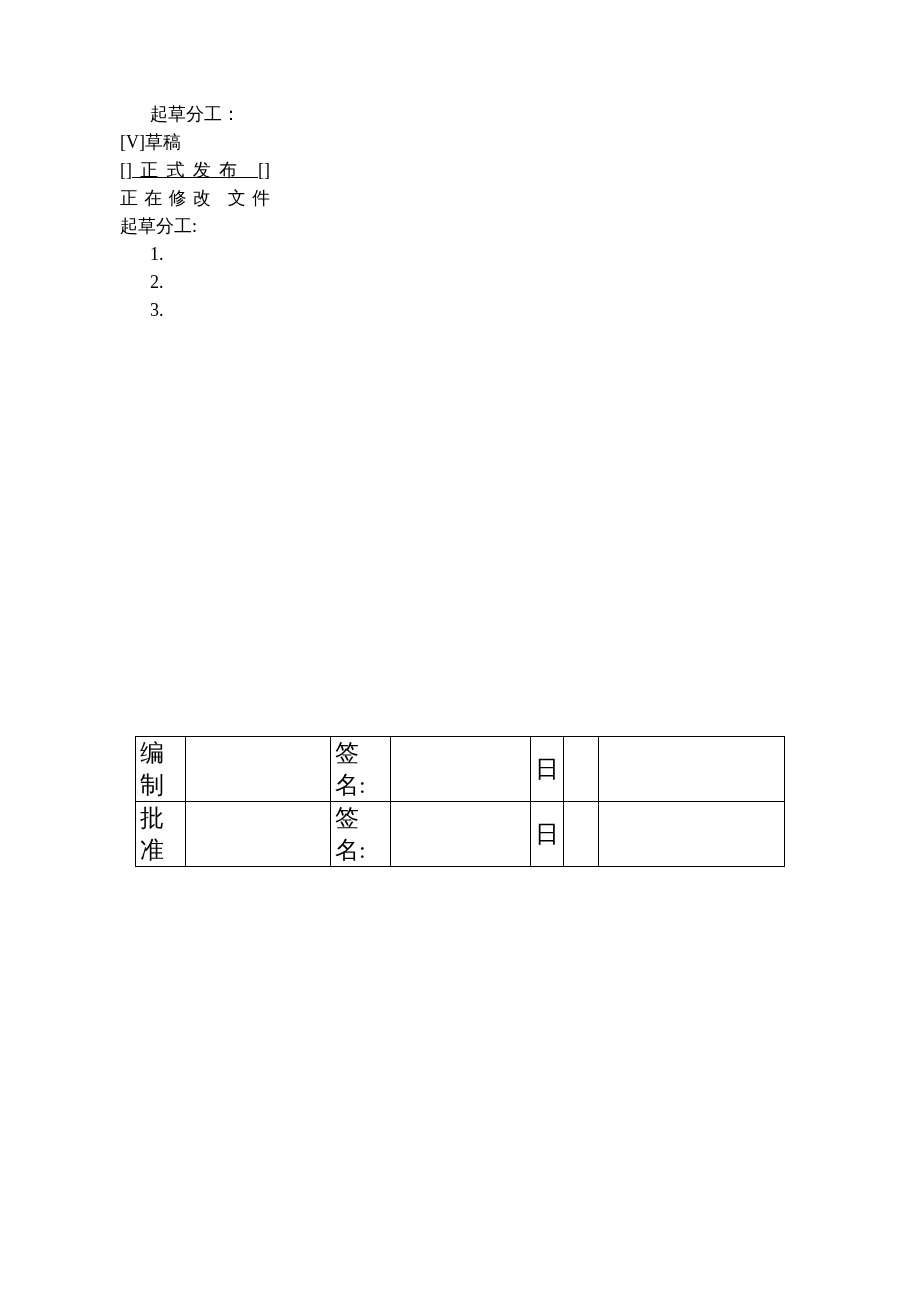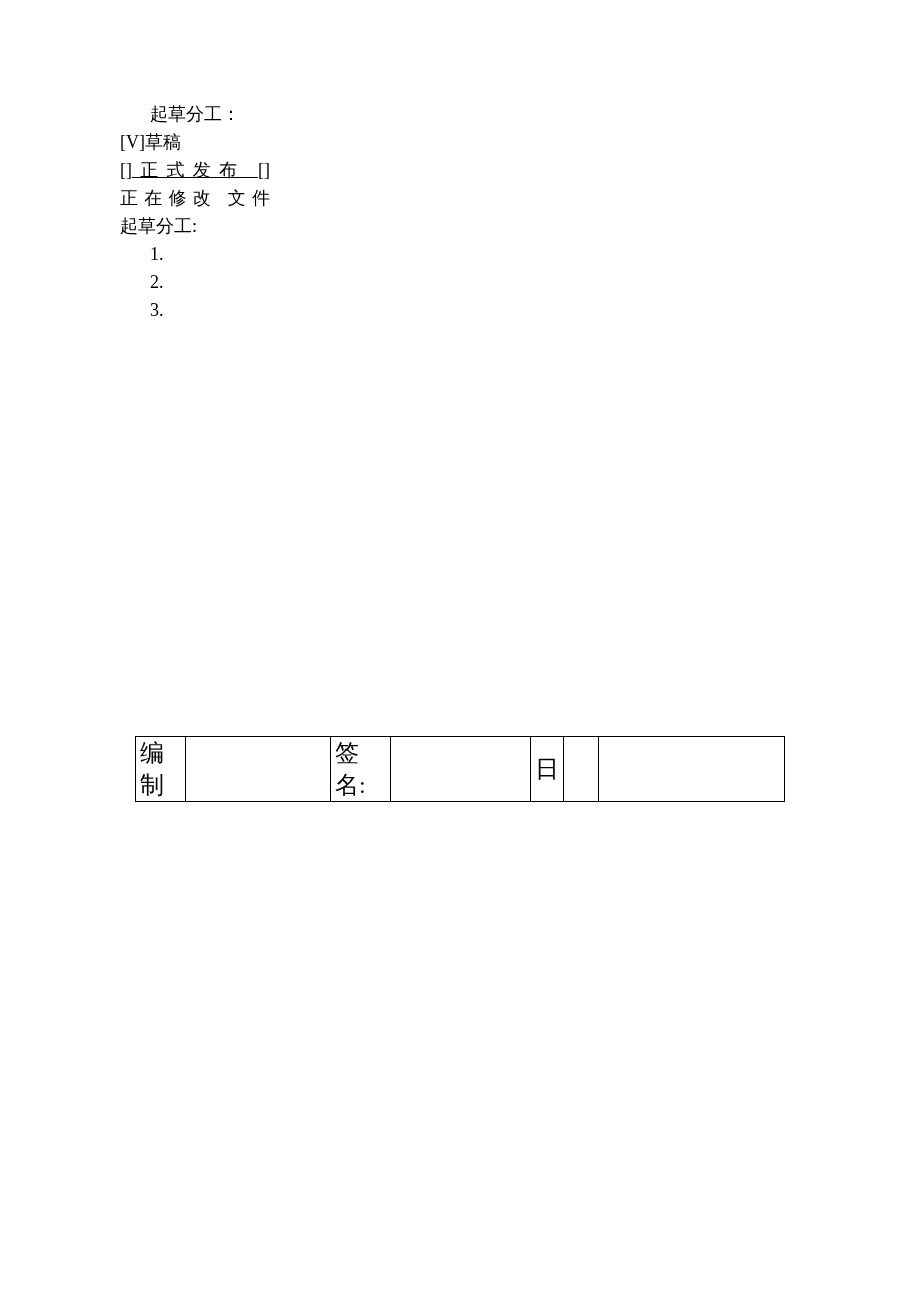--- a/index.html
+++ b/index.html
@@ -85,14 +85,23 @@
   <tbody>
       <tr>
     <td class="col1">编制</td>
     <td class="col2"></td>
     <td class="col3">签名:</td>
     <td class="col4"></td>
     <td class="col5">日</td>
     <td class="col6"></td>
     <td class="col7"></td>
   </tr>
+  <tr>
+    <td class="col1">批准</td>
+    <td class="col2"></td>
+    <td class="col3">签名:</td>
+    <td class="col4"></td>
+    <td class="col5">日</td>
+    <td class="col6"></td>
+    <td class="col7"></td>
+  </tr>
 </tbody>
   </table>
 
 </body></html>

